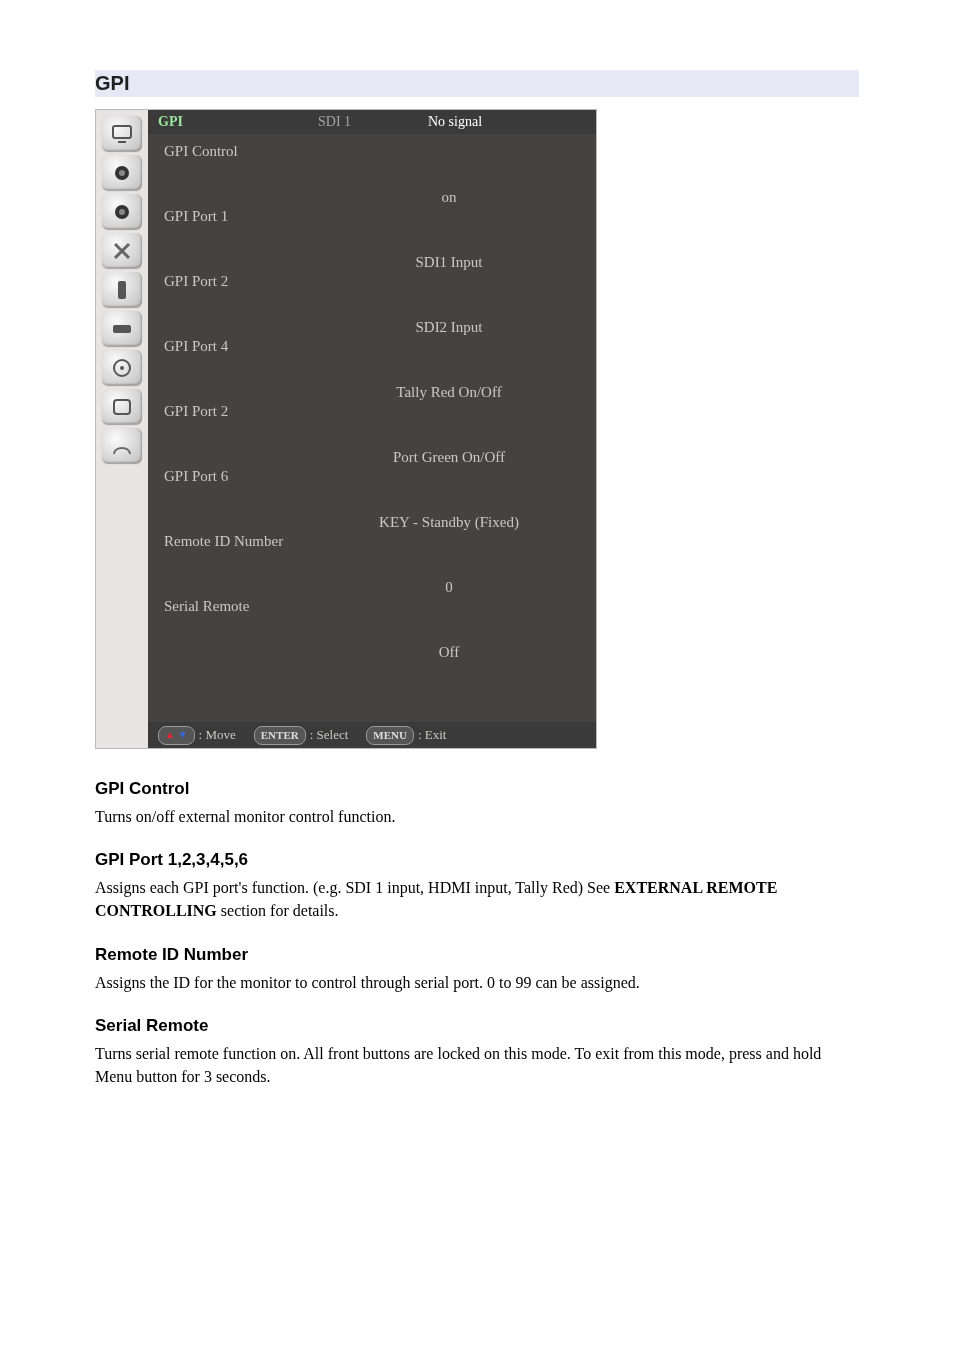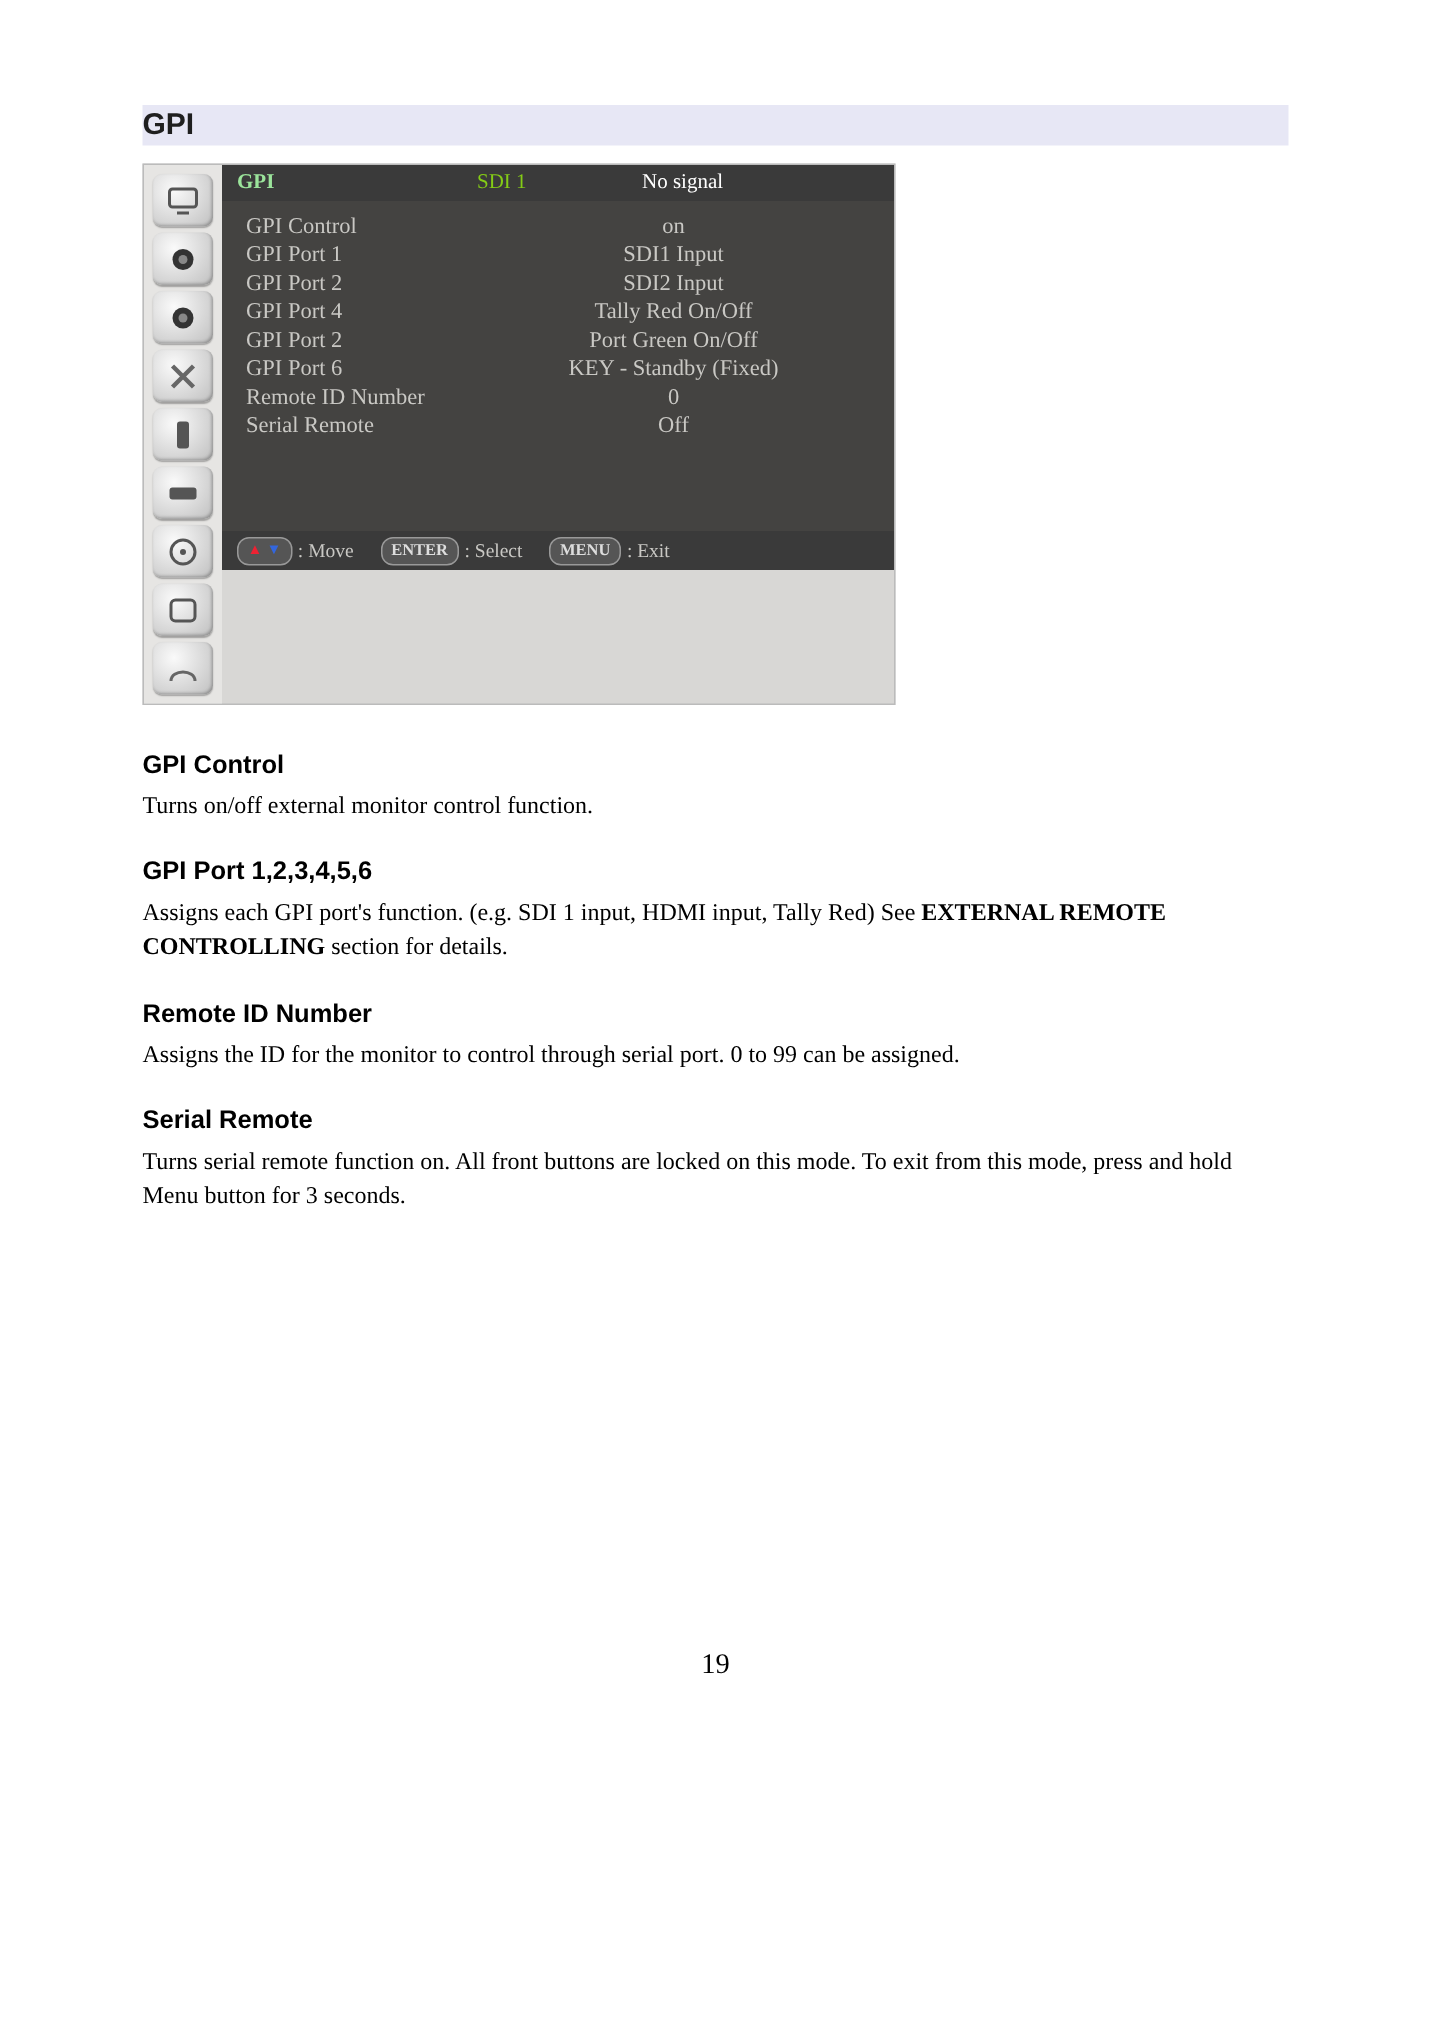--- a/index.html
+++ b/index.html
@@ -57,34 +57,34 @@
   }
   .osd-header {
     display: flex;
     background: #3a3a3a;
     color: #bfeacc;
     font-size: 14px;
     height: 24px;
     align-items: center;
   }
   .osd-header .title { color: #9be49b; font-weight: bold; padding-left: 10px; width: 160px; }
-  .osd-header .inp   { color: #84cc16; width: 110px; }
+  .osd-header .inp   { color: #a3a3a3; width: 110px; }
   .osd-header .stat  { color: #ffffff; }
   .osd-body {
     background: #444341;
     color: #c9c8c4;
     font-size: 15px;
     padding: 8px 0 60px 0;
   }
   .osd-row {
     display: flex;
     padding: 1px 0 1px 16px;
   }
   .osd-row .lbl { width: 190px; }
-  .osd-row .val { flex: 1; text-align: center; padding-right: 52px; }
+  .osd-row .val { flex: 1; text-align: center; padding-right: 52px; margin-top: 46px; }
   .osd-footer {
     background: #3a3a3a;
     color: #c9c8c4;
     font-size: 13px;
     height: 26px;
     display: flex;
     align-items: center;
     gap: 18px;
     padding: 0 10px;
   }

